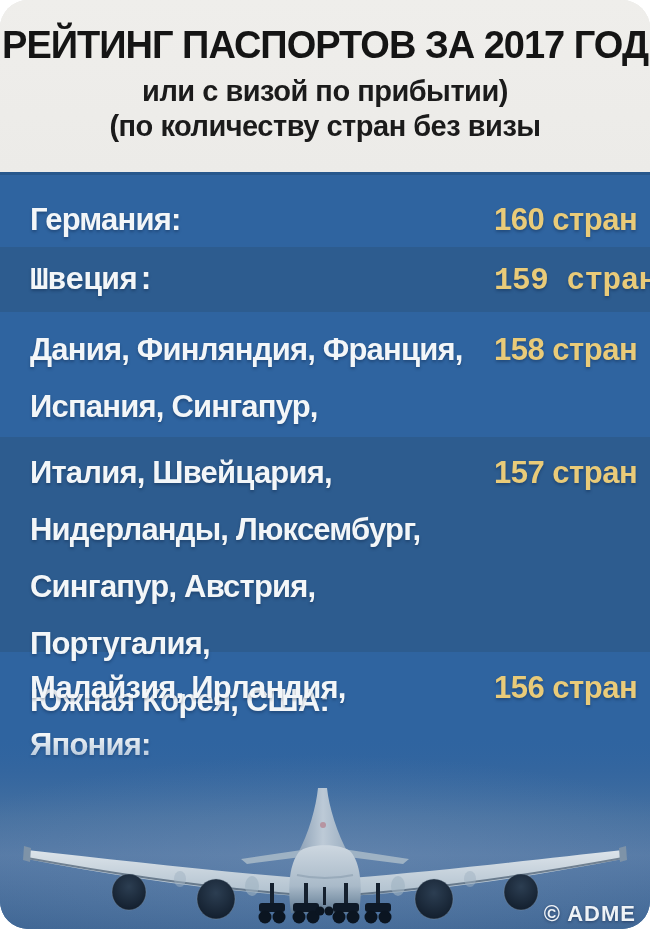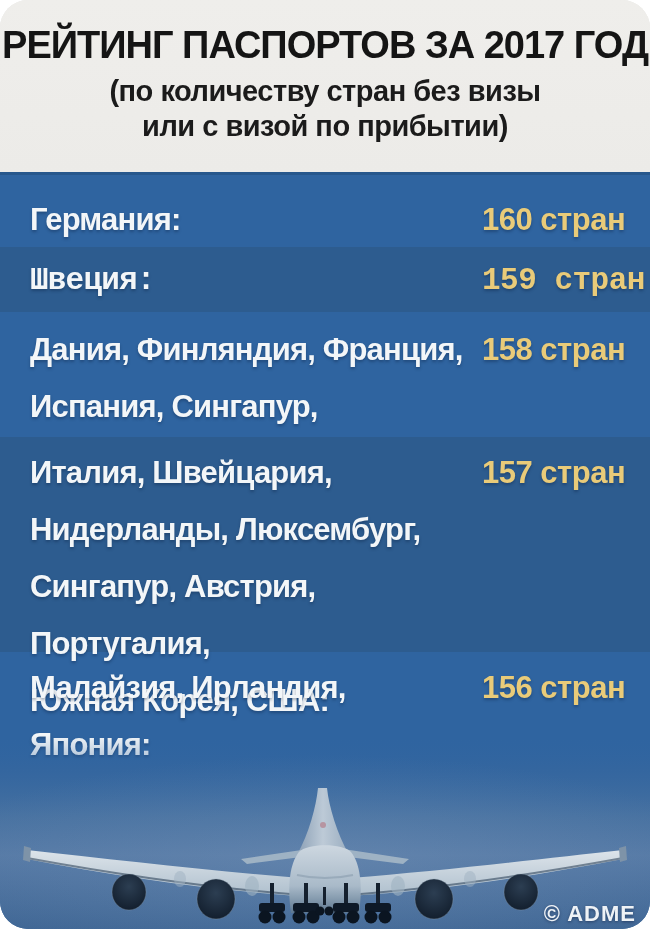--- a/index.html
+++ b/index.html
@@ -27,21 +27,21 @@
   .row{position:relative;box-sizing:border-box;width:650px;}
   .row.even{background:#2d5c8f;}
   .countries{
     padding-left:30px;padding-top:var(--pt);
     width:464px;box-sizing:border-box;
     font-size:31px;font-weight:700;letter-spacing:-0.8px;
     line-height:57px;color:#f3f6f8;white-space:pre-line;
     text-shadow:0 2px 3px rgba(10,30,60,.35);
   }
   .count{
-    position:absolute;left:482px;top:var(--pt);
+    position:absolute;left:494px;top:var(--pt);
     font-size:31px;font-weight:700;letter-spacing:-0.5px;line-height:57px;
     color:#e9cb79;white-space:nowrap;
     text-shadow:0 2px 3px rgba(10,30,60,.35);
   }
   .r1{height:72px;--pt:16px;}
   .r2{height:65px;font-family:Liberation Mono, monospace;--pt:5px;}
   .r3{height:125px;--pt:9px;}
   .r4{height:215px;--pt:7px;}
   .r5{height:88px;--pt:7px;}
   
@@ -54,22 +54,22 @@
   }
 </style>
 </head>
 <body>
 
 <div class="poster">
 
   <header class="header">
     <h1 class="title">РЕЙТИНГ ПАСПОРТОВ ЗА 2017 ГОД</h1>
     <div class="subtitle">
+      <div>или с визой по прибытии)</div>
       <div>(по количеству стран без визы</div>
-      <div>или с визой по прибытии)</div>
     </div>
   </header>
 
   <main class="panel">
     <section class="row r1 odd">
       <div class="countries">Германия:</div>
       <div class="count">160 стран</div>
     </section>
     <section class="row r2 even">
       <div class="countries">Швеция:</div>

